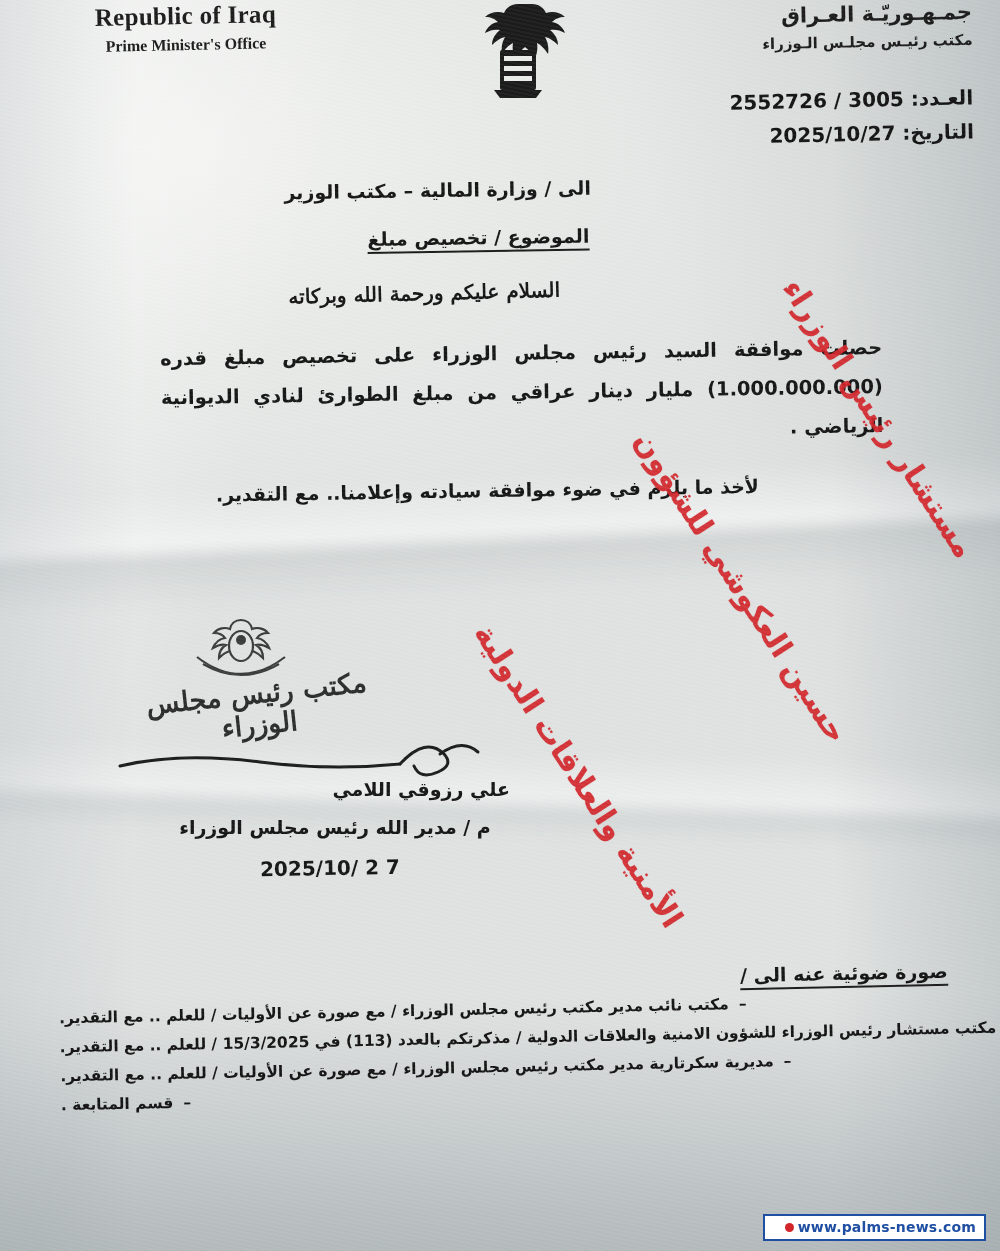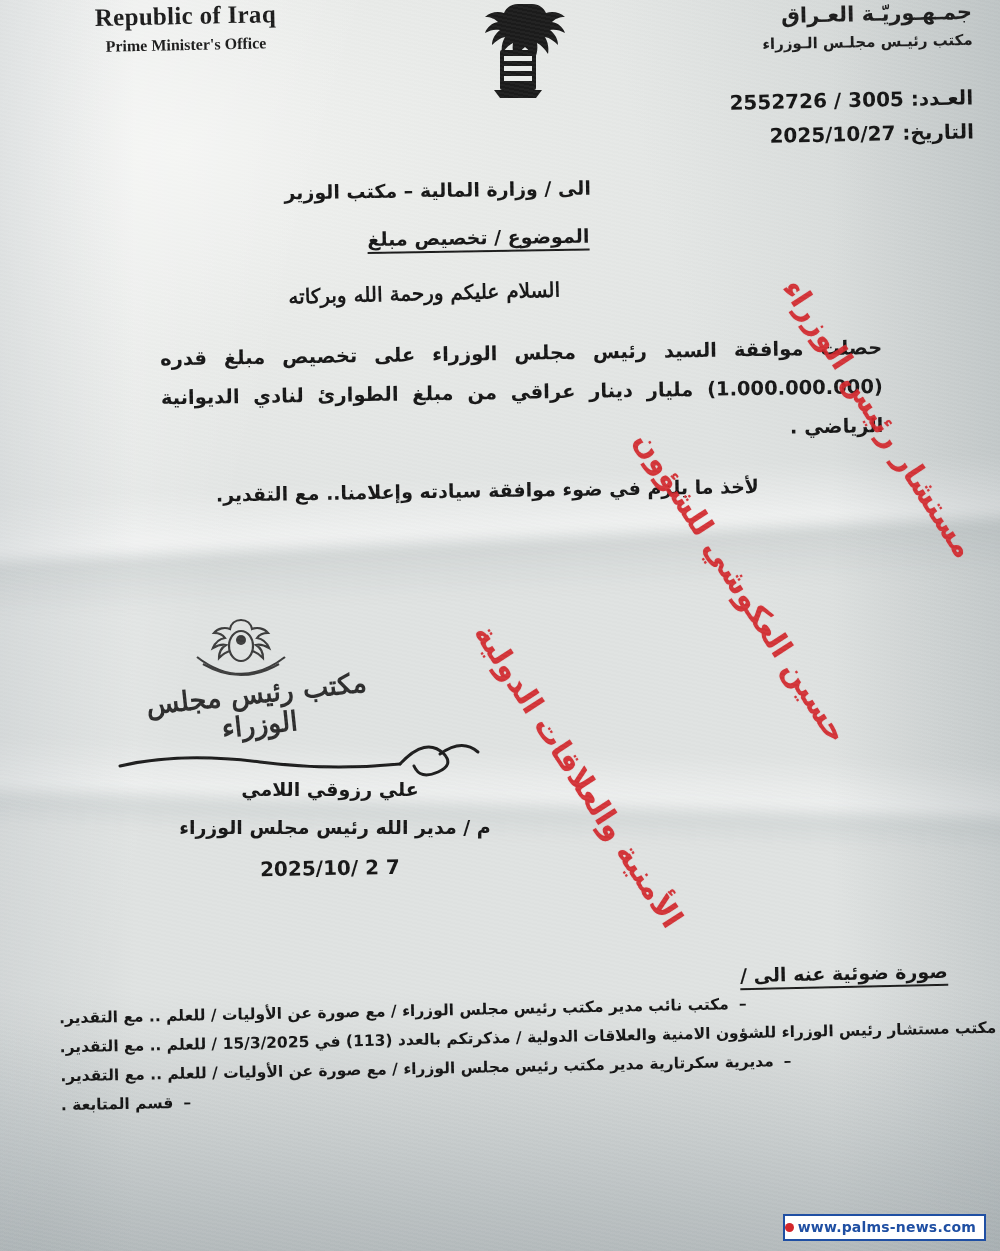--- a/index.html
+++ b/index.html
@@ -218,21 +218,21 @@
     top: 718px;
     width: 420px;
     height: 90px;
   }
   .sig-scribble svg { width: 100%; height: 100%; }
   .sig-name {
     position: absolute;
     left: 150px;
     top: 778px;
     width: 360px;
-    text-align: center;
+    text-align: right;
     direction: rtl;
     font-family: "DejaVu Sans", sans-serif;
     font-size: 19px;
     font-weight: bold;
     color: #161616;
   }
   .sig-title {
     position: absolute;
     left: 110px;
     top: 816px;
@@ -342,21 +342,21 @@
     transform-origin: right top;
   }
 
   
   .watermark {
     position: absolute;
     right: 14px;
     bottom: 10px;
     background: #ffffff;
     border: 2px solid #1f4fa3;
-    padding: 3px 8px 4px 0;
+    padding: 3px 8px 4px 20px;
     display: flex;
     align-items: center;
     gap: 4px;
   }
   .watermark .wtxt {
     font-family: "DejaVu Sans", sans-serif;
     font-size: 14px;
     font-weight: bold;
     color: #1f4fa3;
     letter-spacing: 0.2px;

